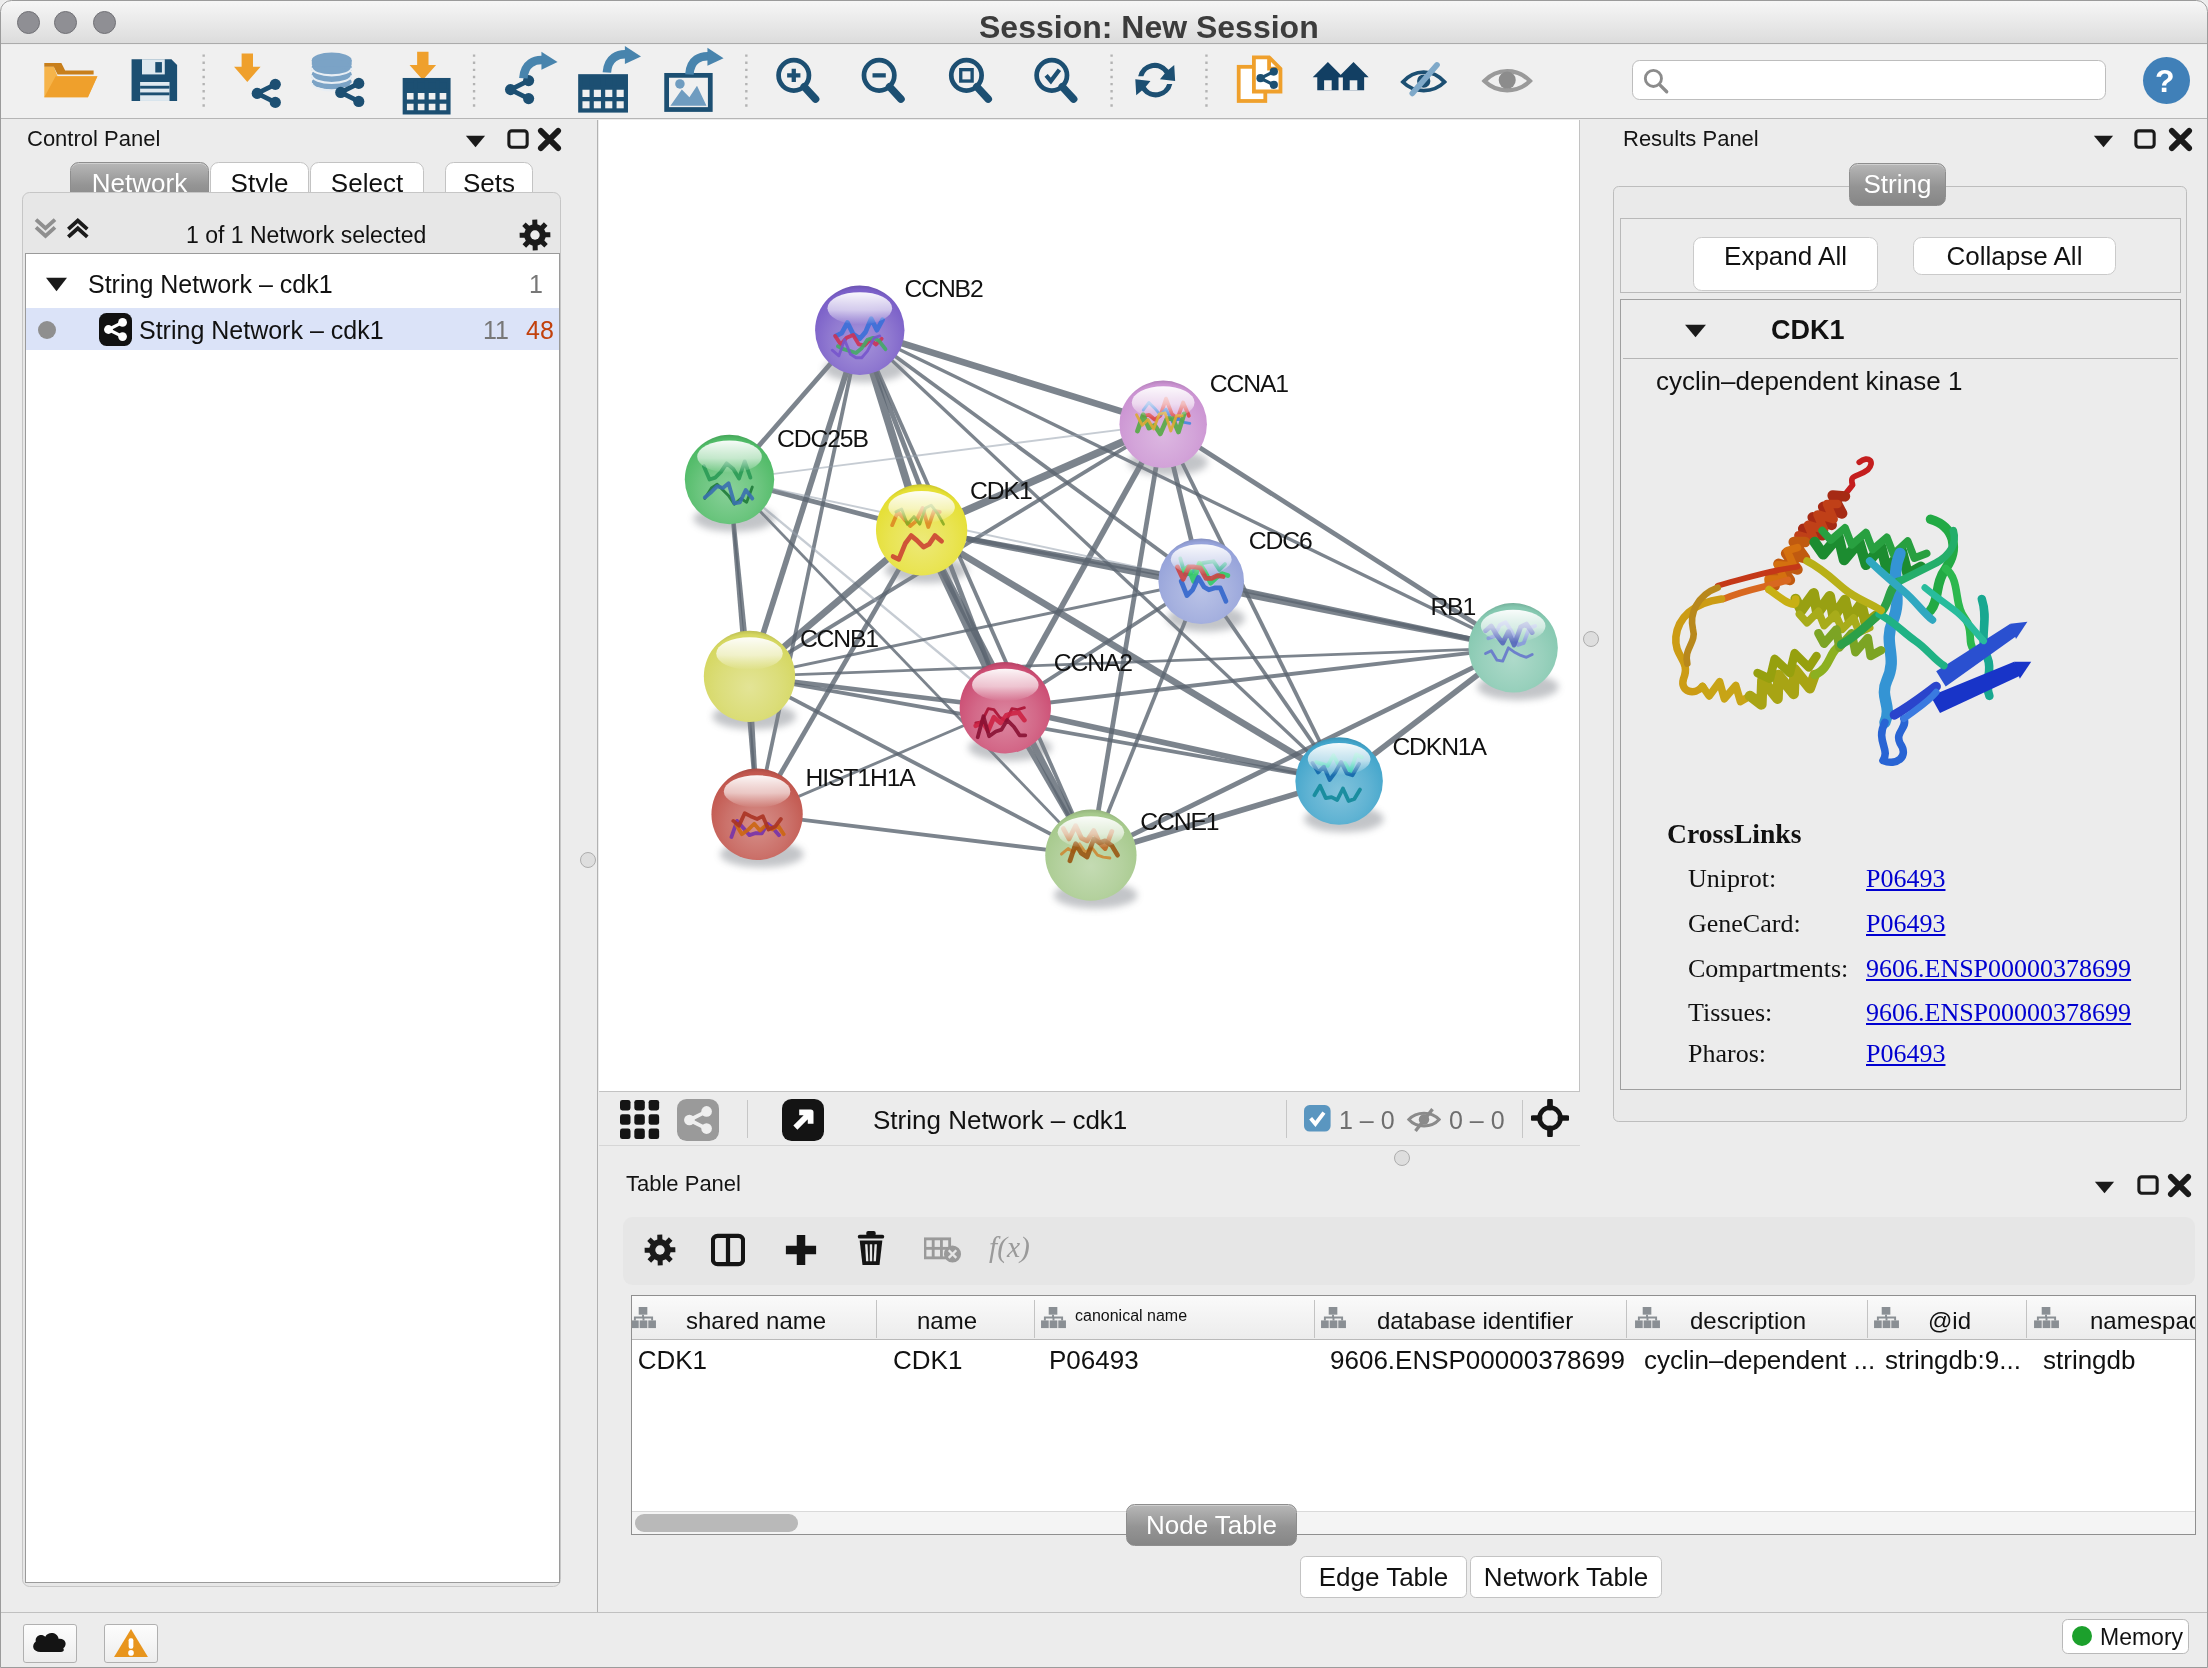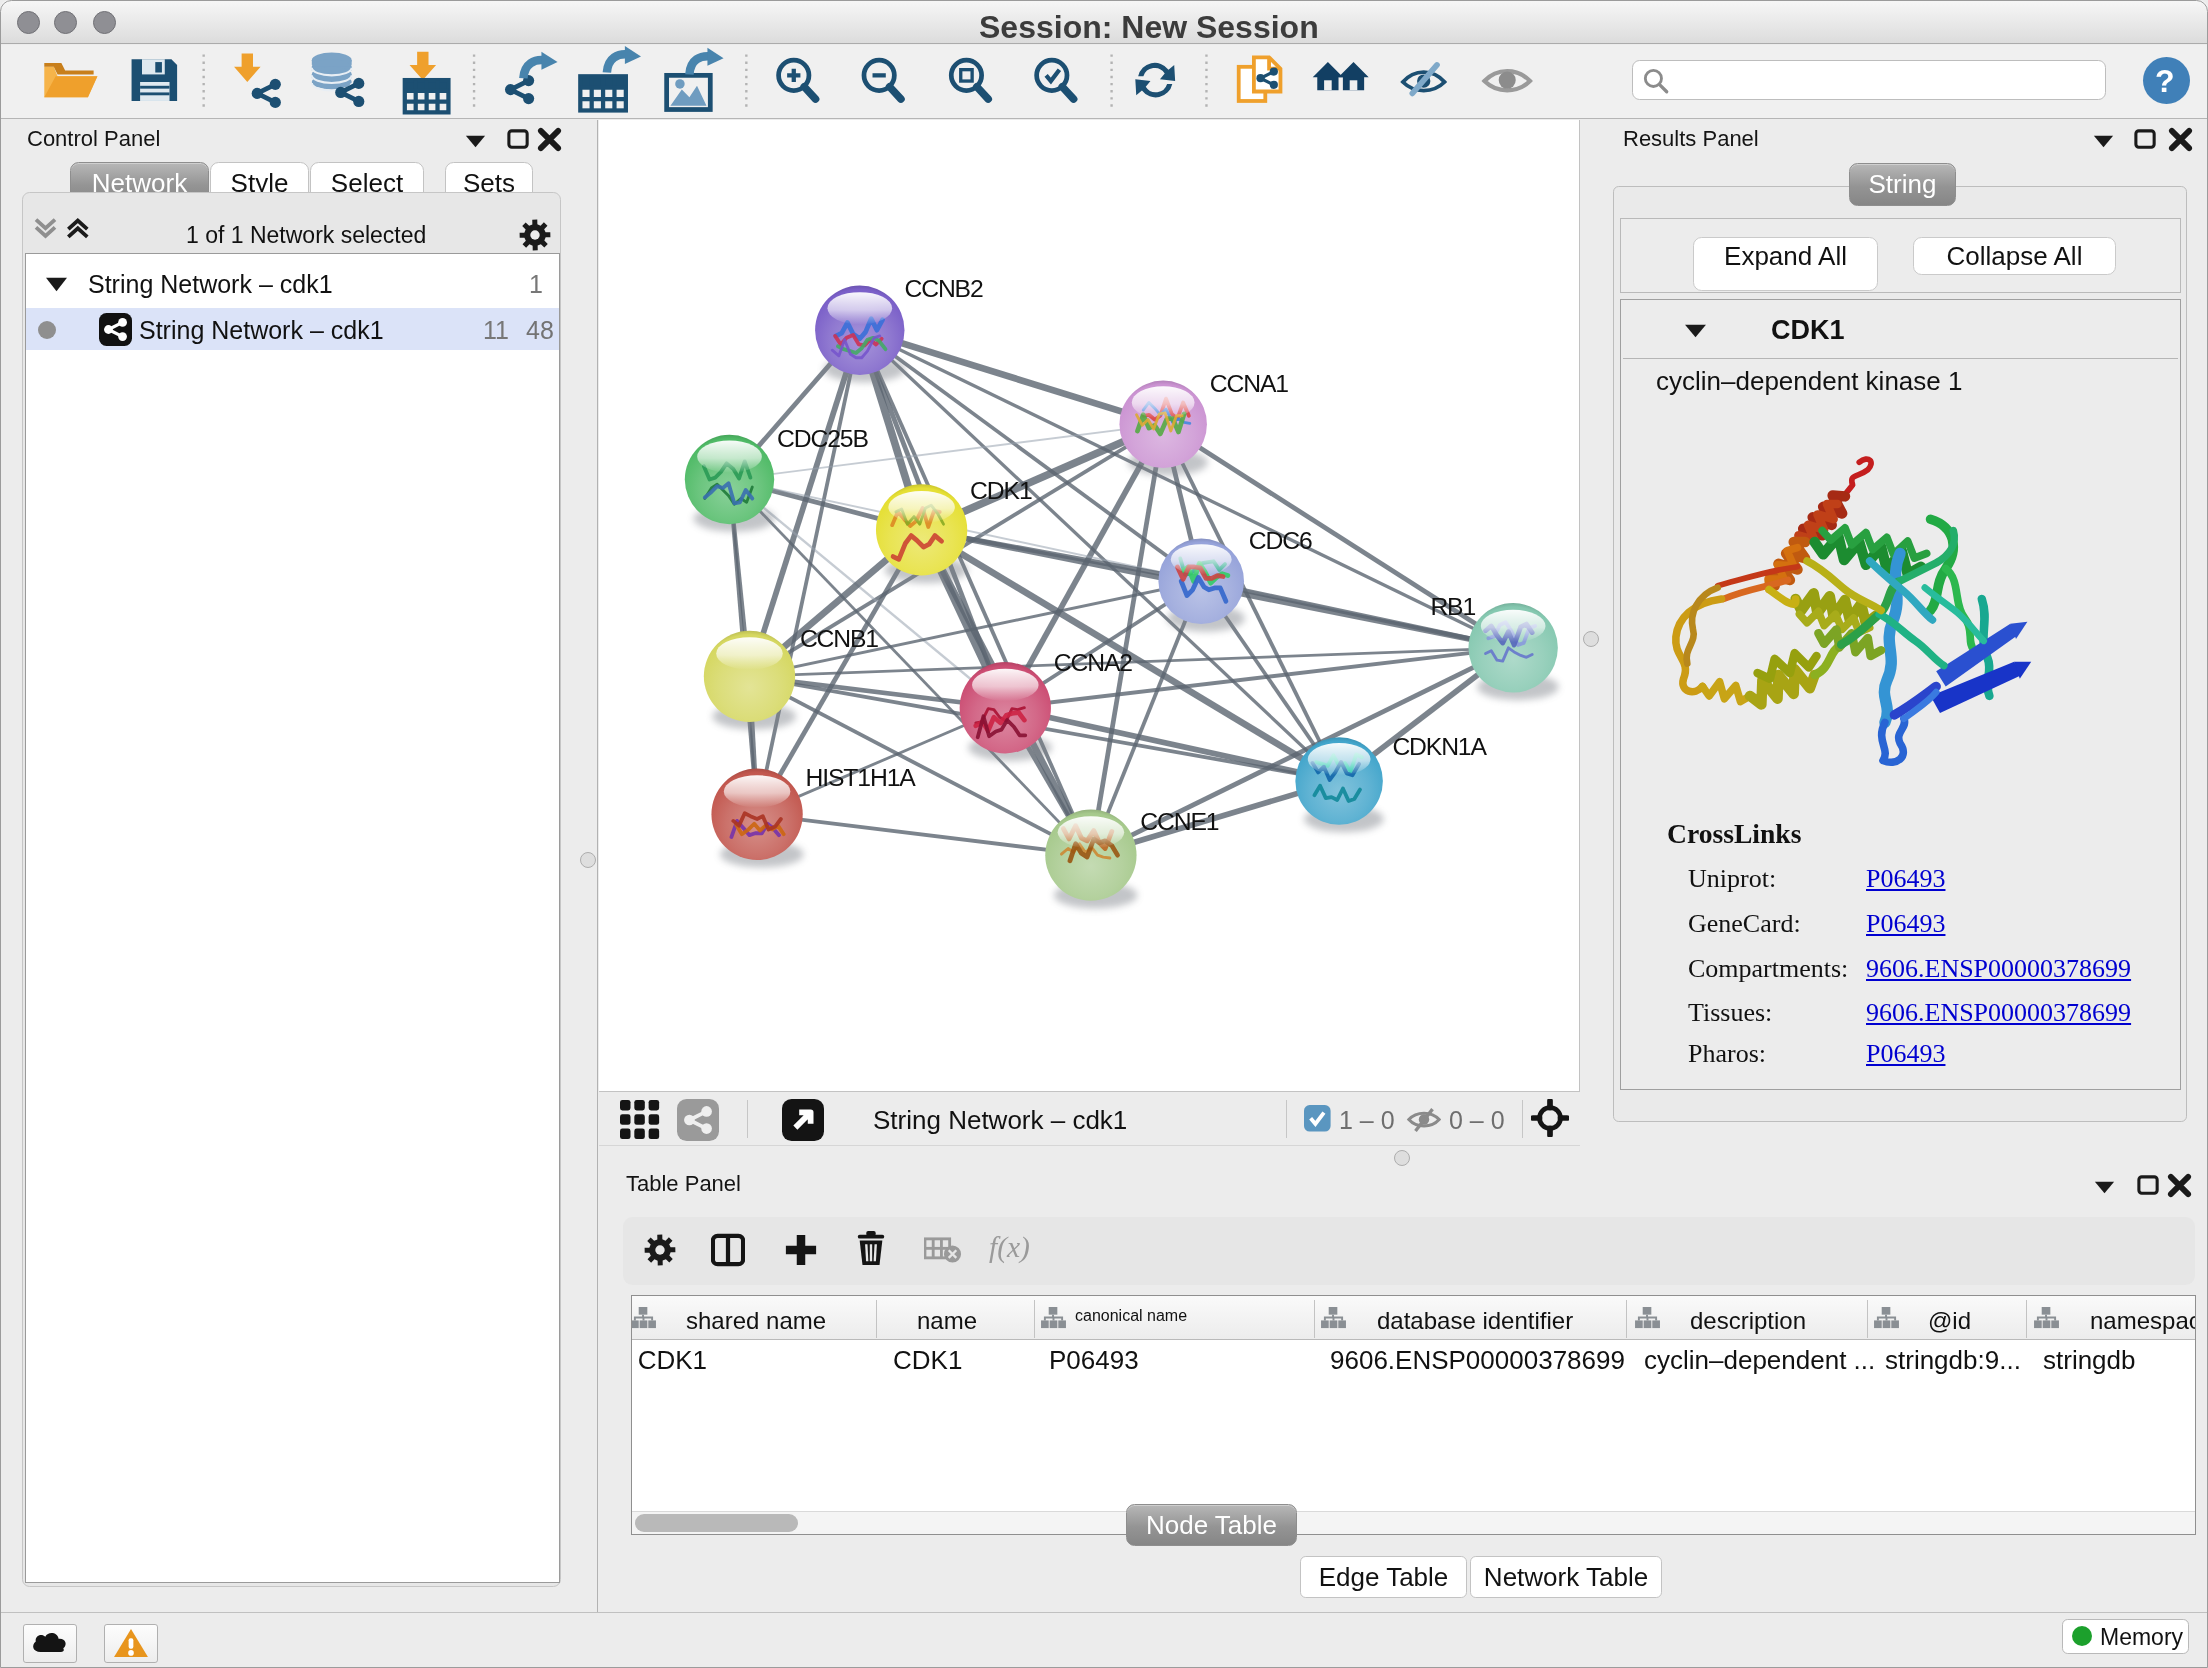--- a/index.html
+++ b/index.html
@@ -214,21 +214,21 @@
     <g stroke="#fff" fill="#fff">
       <line x1="10.000000" y1="17.500000" x2="25.000000" y2="10.000000" stroke-width="3.400000"></line>
       <line x1="10.000000" y1="17.500000" x2="25.000000" y2="25.000000" stroke-width="3.400000"></line>
       <circle cx="10.000000" cy="17.500000" r="4.650000" stroke="none"></circle>
       <circle cx="25.000000" cy="10.000000" r="4.650000" stroke="none"></circle>
       <circle cx="25.000000" cy="25.000000" r="4.650000" stroke="none"></circle>
     </g>
   </svg>
 <div class="t" style="left:139px;top:316px;font-size:25px">String Network – cdk1</div>
 <div class="t" style="left:483px;top:316px;font-size:25px;color:#777">11</div>
-<div class="t" style="left:526px;top:316px;font-size:25px;color:#737373">48</div>
+<div class="t" style="left:526px;top:316px;font-size:25px;color:#c2410c">48</div>
 <div class="abs" style="left:599px;top:120px;width:981px;height:971px;background:#fff;border-right:1px solid #c2c2c2">
 <svg width="980" height="971" viewBox="0 0 1030 1021" style="position:absolute;left:0;top:0">
       <defs>
         <filter id="bl" x="-60%" y="-60%" width="220%" height="220%">
           <feGaussianBlur stdDeviation="4"></feGaussianBlur>
         </filter>
         <linearGradient id="gloss" x1="0" y1="0" x2="0" y2="1">
           <stop offset="0%" stop-color="#ffffff" stop-opacity="0.95"></stop>
           <stop offset="55%" stop-color="#ffffff" stop-opacity="0.62"></stop>
           <stop offset="100%" stop-color="#ffffff" stop-opacity="0"></stop>
@@ -572,21 +572,21 @@
 <div class="t panel-title" style="left:1623px;top:126px">Results Panel</div>
 <svg style="position:absolute;left:2091px;top:127px" width="25" height="25" viewBox="0 0 26 26">
     <path d="M3 9 L23 9 L13 21 Z" fill="#1a1a1a"></path>
   </svg>
 <svg style="position:absolute;left:2133px;top:127px" width="25" height="25" viewBox="0 0 26 26">
     <rect x="3" y="4" width="19" height="17" rx="3" fill="none" stroke="#1a1a1a" stroke-width="3.2"></rect>
   </svg>
 <svg style="position:absolute;left:2168px;top:127px" width="25" height="25" viewBox="0 0 26 26">
     <path d="M4 4 L22 22 M22 4 L4 22" stroke="#1a1a1a" stroke-width="6" stroke-linecap="round"></path>
   </svg>
-<div class="tab tabsel" style="left:1849px;top:163px;width:107px;z-index:3">String</div>
+<div class="tab tabsel" style="left:1849px;top:163px;width:97px;z-index:3">String</div>
 <div class="abs" style="left:1613px;top:186px;width:574px;height:936px;background:#eaeaea;border:1.4px solid #bdbdbd;border-radius:5.7px"></div>
 <div class="abs" style="left:1620px;top:218px;width:561px;height:75px;background:#ececec;border:1px solid #b9b9b9"></div>
 <div class="btn" style="left:1693px;top:237px;width:185px;height:54px;line-height:36px">Expand All</div>
 <div class="btn" style="left:1913px;top:237px;width:203px;height:38px;line-height:36px">Collapse All</div>
 <div class="abs" style="left:1620px;top:299px;width:561px;height:791px;background:#ececec;border:1.4px solid #9f9f9f"></div>
 <svg class="abs" style="left:1684px;top:322px" width="23" height="19" viewBox="0 0 24 20">
     <path d="M1 3 L23 3 L12 16 Z" fill="#1a1a1a"></path>
   </svg>
 <div class="t" style="left:1771px;top:315px;font-size:27px;font-weight:bold">CDK1</div>
 <div class="abs" style="left:1623px;top:358px;width:555px;height:1px;background:#b5b5b5"></div>

